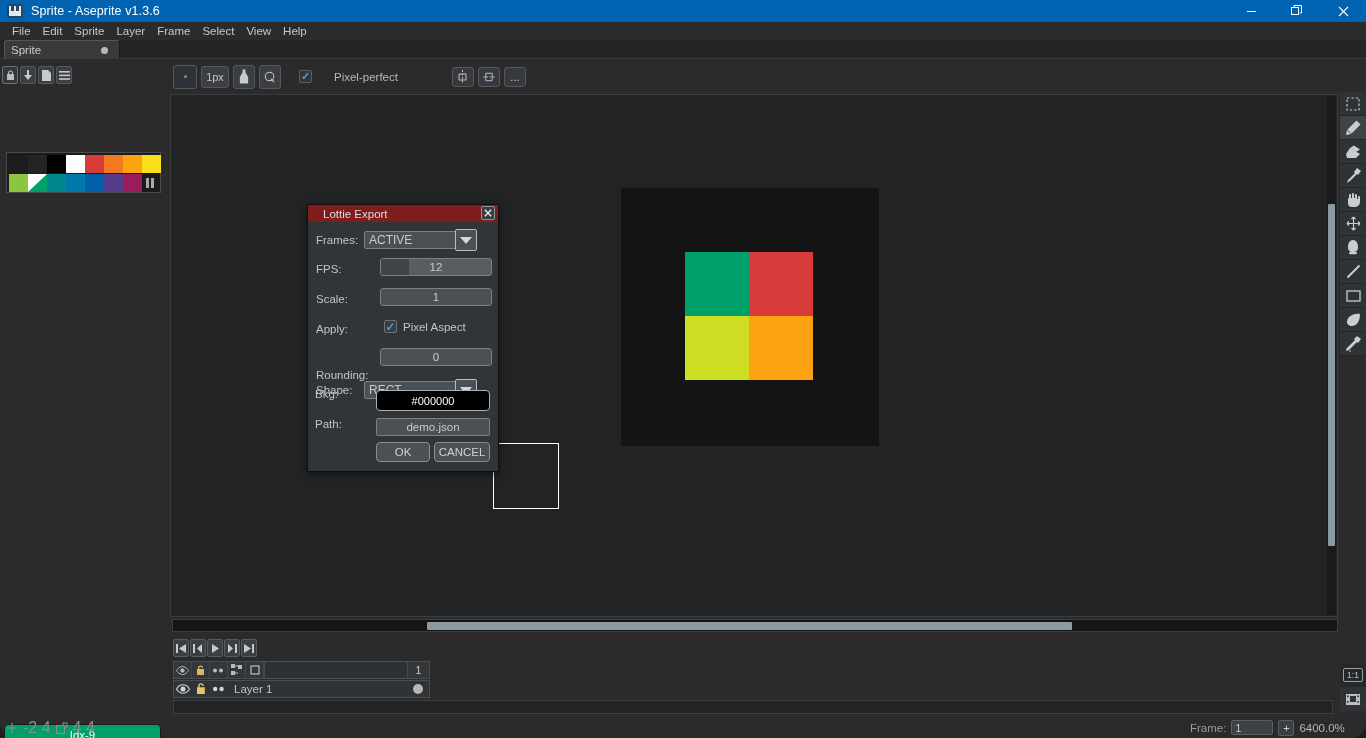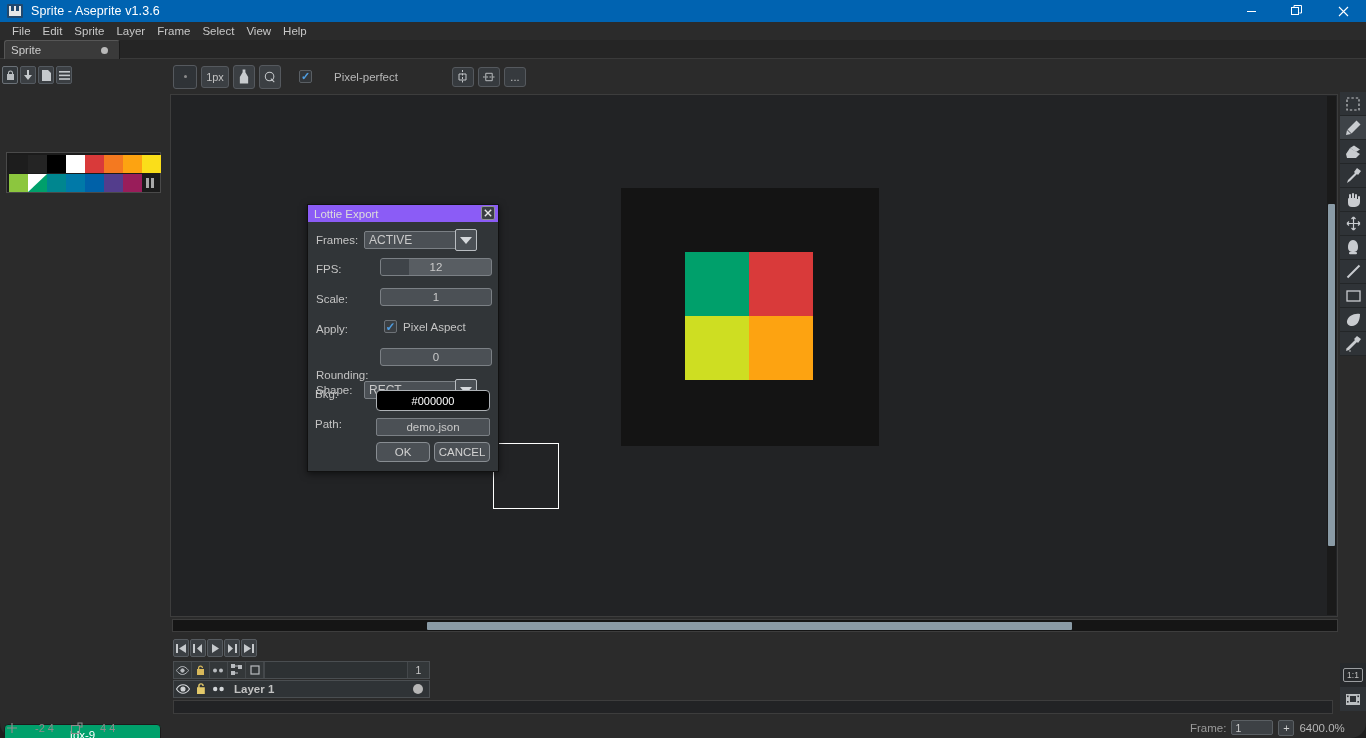--- a/index.html
+++ b/index.html
@@ -92,21 +92,21 @@
 
   
   #swatch-fg, #swatch-bg {
     position: absolute; left: 4px; border-radius: 4px;
     display: flex; align-items: center; justify-content: center;
     font-size: 11.5px; border: 1px solid #1c1c1c;
   }
   #swatch-fg { top: 665px; width: 157px; height: 22px; }
   #statusbar {
     position: absolute; left: 0; top: 717px; width: 1190px; height: 21px;
-    display: flex; align-items: center; color: #8d8d8d; font-size: 11px; gap: 17px; padding-left: 6px;
+    display: flex; align-items: center; color: #8d8d8d; font-size: 16px; gap: 5px; padding-left: 6px;
   }
   #statusbar .ico { color: #8d8d8d; font-size: 12px; }
 
   
   #ctxbar {
     position: absolute; left: 168px; top: 59px; width: 1198px; height: 35px; background: #2b2b2b;
     display: flex; align-items: center; padding-left: 5px; gap: 4px;
   }
   .tbtn {
     height: 22px; min-width: 22px; background: #3b3f43; border: 1px solid #55595e; border-radius: 3px;
@@ -185,21 +185,21 @@
     width: 18px; height: 16px; display: flex; align-items: center; justify-content: center;
     border-right: 1px solid #44484b;
   }
   #tl-head .spacer { flex: 1; background: #2d3133; height: 16px; border-left:1px solid #44484b;}
   #tl-head .fnum {
     width: 22px; height: 16px; display:flex; align-items:center; justify-content:center;
     color:#c9c9c9; font-size:10.5px; border-left: 1px solid #44484b; background:#333739;
   }
   #tl-row {
     position: absolute; left: 3px; top: 44px; width: 257px; height: 18px;
-    background: #2f3336; border: 1px solid #4a4e51; display: flex; align-items: center; font-weight: bold;
+    background: #2f3336; border: 1px solid #4a4e51; display: flex; align-items: center;
   }
   #tl-row .lname { color: #c2c2c2; font-size: 11.5px; padding-left: 6px; flex: 1; }
   #tl-row .fdot { width: 10px; height: 10px; border-radius: 50%; background: #b6b6b6; margin-right: 6px; }
   #tl-body {
     position: absolute; left: 3px; top: 64px; width: 1160px; height: 14px;
     background: #222325; border: 1px solid #3d3d3d;
   }
 
   
   #framebar {
@@ -215,22 +215,22 @@
     display: flex; align-items: center; justify-content: center; color: #cfcfcf; font-size: 11px;
   }
   #zoomval { color: #b5b5b5; font-size: 11.5px; }
 
   
   #dialog {
     position: absolute; left: 307px; top: 204px; width: 192px; height: 268px;
     background: #313538; border: 1px solid #111; box-shadow: 0 2px 7px rgba(0,0,0,.55);
   }
   #dlg-title {
-    position: relative; height: 17px; background: #8b5cf6; display: flex; align-items: center;
-    padding-left: 6px;
+    position: relative; height: 17px; background: #7f1d1d; display: flex; align-items: center;
+    padding-left: 15px;
   }
   #dlg-title .t { color: #dcdcdc; font-size: 11.5px; }
   #dlg-close {
     position: absolute; right: 3px; top: 1px; width: 14px; height: 14px;
     background: #3a3e42; border: 1px solid #8d9196; border-radius: 2px;
     display: flex; align-items: center; justify-content: center; color: #e4e4e4; font-size: 10px; line-height: 1;
   }
   #dlg-body { position: relative; padding: 6px 0 0 0; }
   .drow { position: relative; height: 30px; }
   .dlabel {

